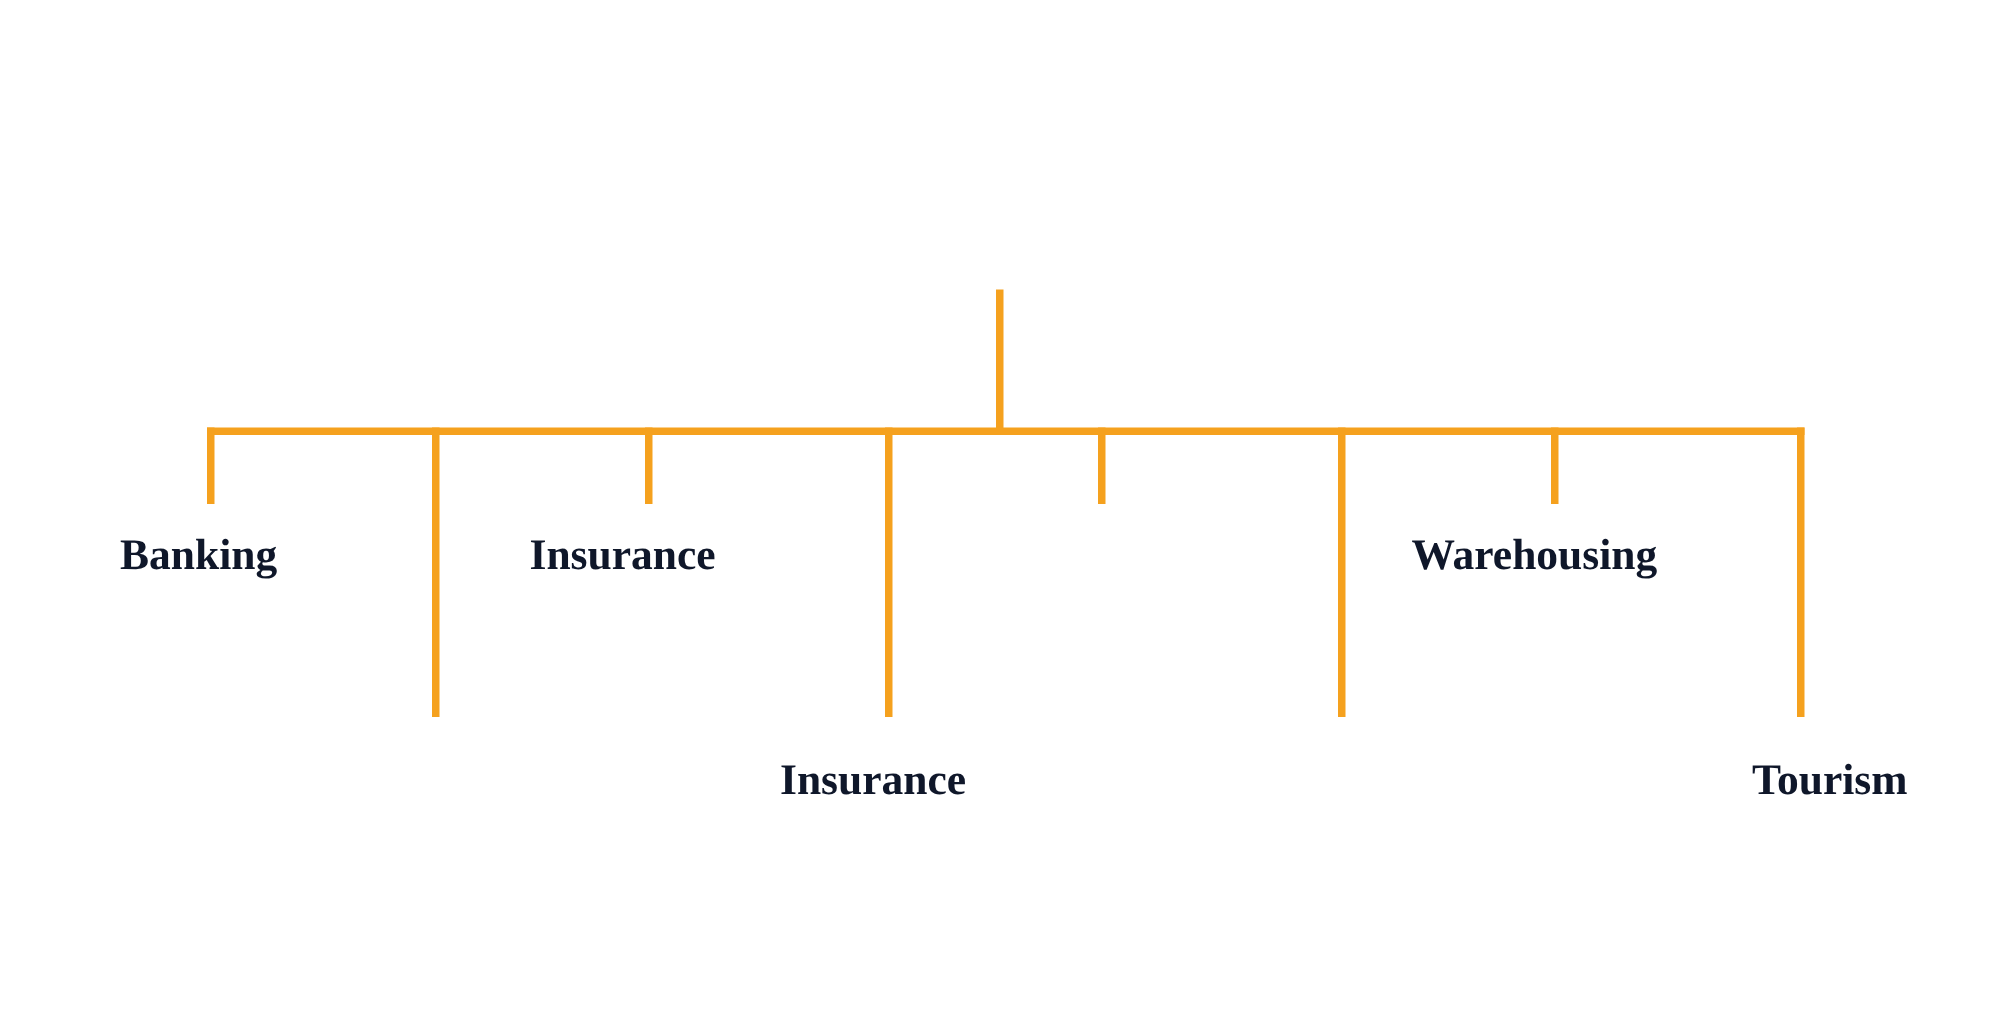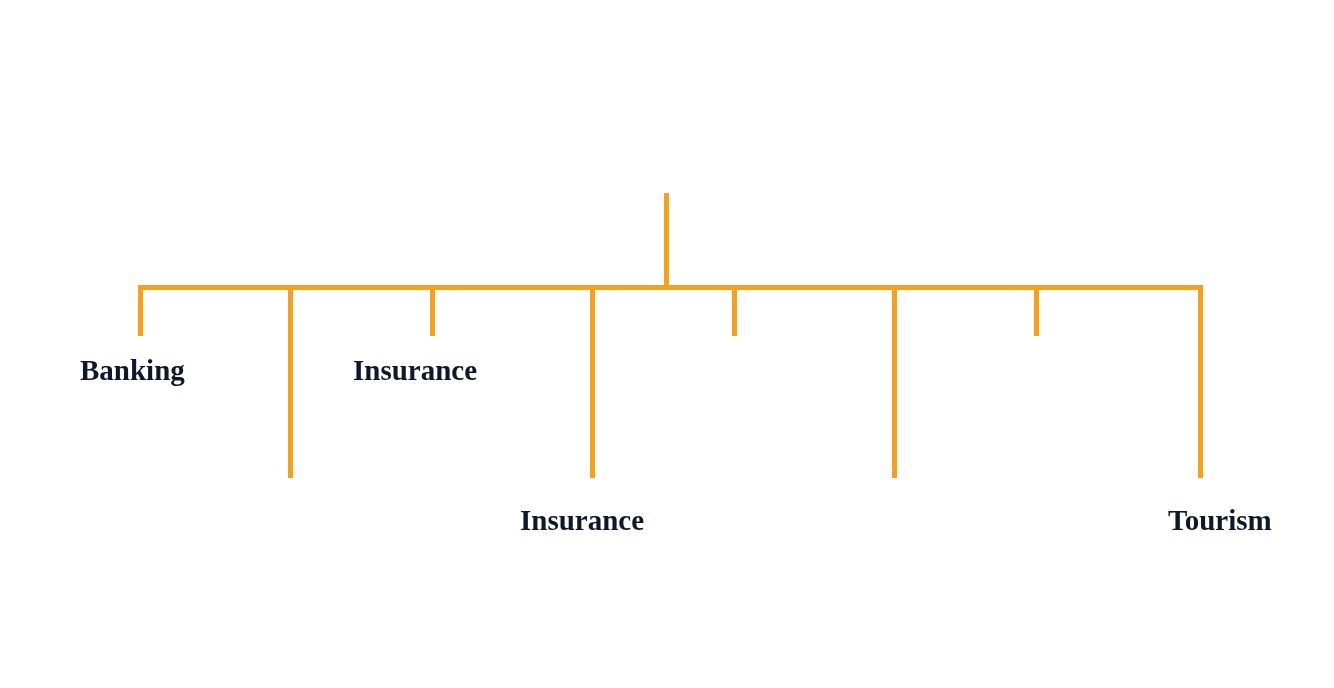--- a/index.html
+++ b/index.html
@@ -79,17 +79,18 @@
   <div class="vline" style="left:732px; top:285px; height:51px;"></div>
   <div class="vline" style="left:1034px; top:285px; height:51px;"></div>
 
   <div class="vline" style="left:288px; top:285px; height:193px;"></div>
   <div class="vline" style="left:590px; top:285px; height:193px;"></div>
   <div class="vline" style="left:892px; top:285px; height:193px;"></div>
   <div class="vline" style="left:1198px; top:285px; height:193px;"></div>
 
   <div class="leaf-label row-upper" style="left:80px;">Banking</div>
   <div class="leaf-label row-upper" style="left:353px;">Insurance</div>
+  <div class="leaf-label row-upper" style="left:941px;">Warehousing</div>
 
   <div class="leaf-label row-lower" style="left:520px;">Insurance</div>
   <div class="leaf-label row-lower" style="left:1168px;">Tourism</div>
 
 </div>
 
 </body></html>

